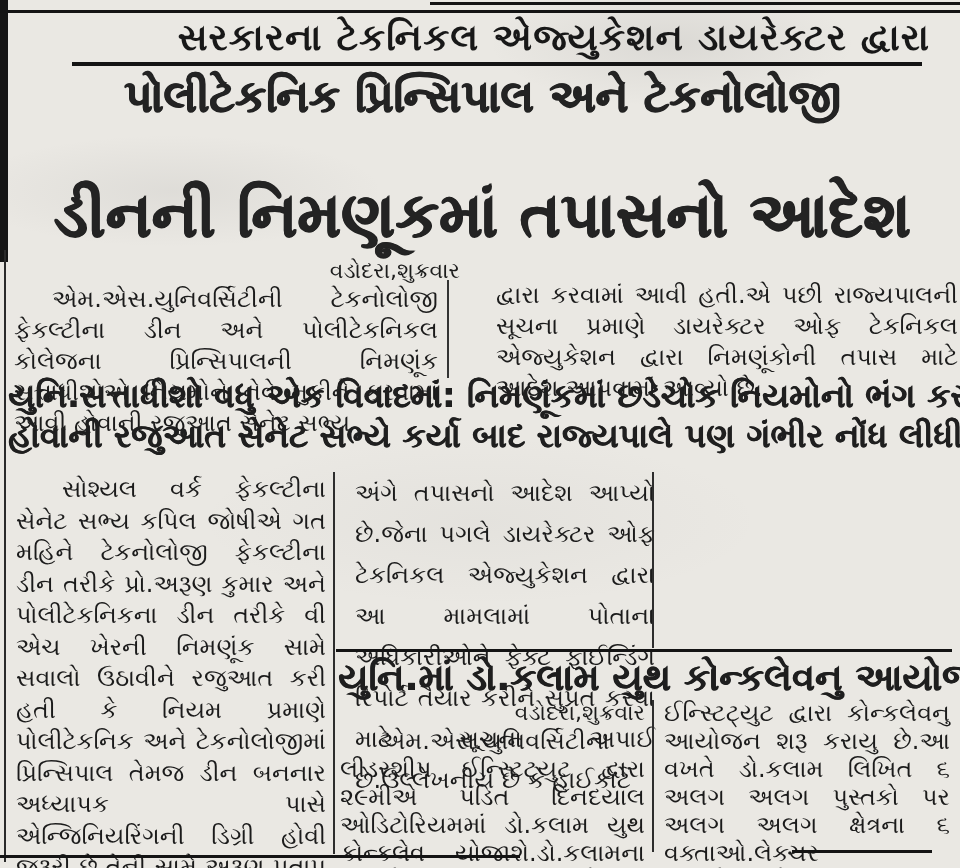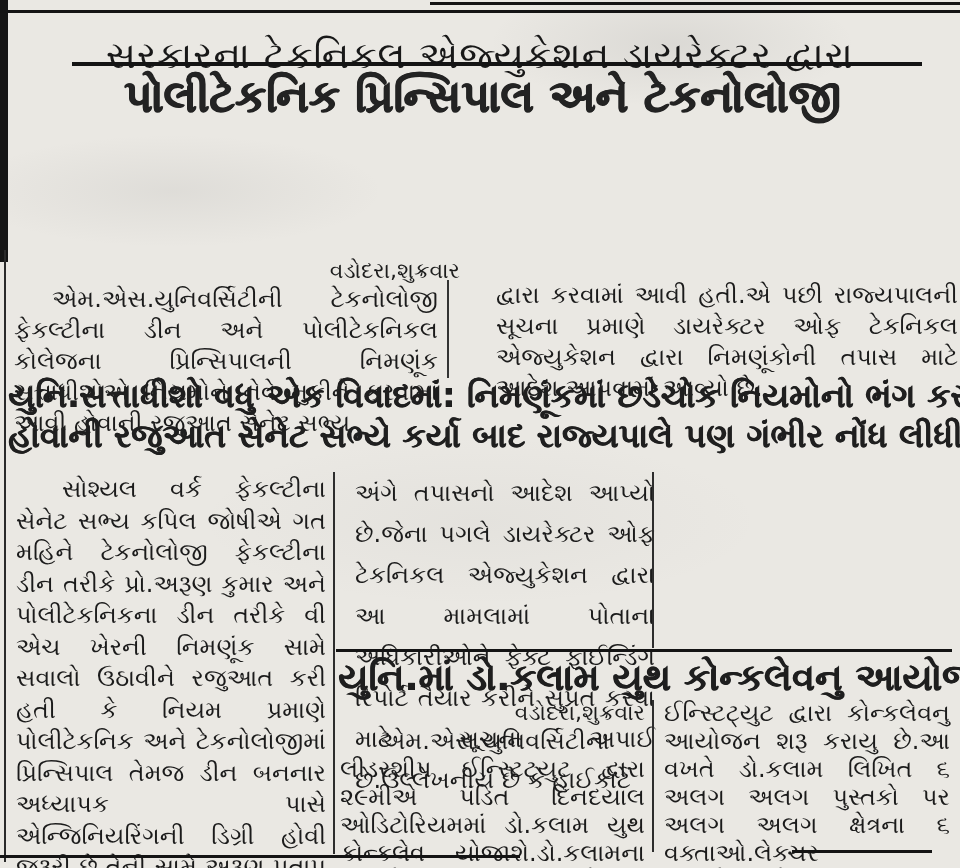--- a/index.html
+++ b/index.html
@@ -20,22 +20,22 @@
   .rule{background:#141414;}
 
   .edge-strip{left:0;top:0;width:8px;height:262px;background:#151515;}
   .border-left{left:4px;top:250px;width:2px;height:612px;background:#2a2a2a;}
 
   .top-line-a{left:430px;top:2px;width:530px;height:3px;}
   .top-line-b{left:0;top:10px;width:960px;height:3px;}
 
   .kicker{
     left:30px;top:16px;width:900px;height:48px;
-    font-size:37px;font-weight:normal;text-align:center;
-    letter-spacing:1px;white-space:nowrap;color:#181818;margin-top:18px;
+    font-size:37px;font-weight:bold;text-align:right;
+    letter-spacing:1px;white-space:nowrap;color:#181818;
   }
   .kicker-underline{left:72px;top:62px;width:850px;height:4px;}
 
   .headline{
     left:10px;width:944px;text-align:center;white-space:nowrap;
     font-weight:bold;color:#232323;
     text-shadow:1px 0 0 #232323, 0 1px 0 #232323;
   }
   .headline-1{top:70px;font-size:44px;}
   .headline-2{top:178px;font-size:62px;}
@@ -91,20 +91,21 @@
 
   <div class="abs edge-strip"></div>
   <div class="abs border-left"></div>
   <div class="abs rule top-line-a"></div>
   <div class="abs rule top-line-b"></div>
 
   <div class="abs kicker">સરકારના ટેકનિકલ એજ્યુકેશન ડાયરેક્ટર દ્વારા</div>
   <div class="abs rule kicker-underline"></div>
 
   <div class="abs headline headline-1">પોલીટેકનિક પ્રિન્સિપાલ અને ટેકનોલોજી</div>
+  <div class="abs headline headline-2">ડીનની નિમણૂકમાં તપાસનો આદેશ</div>
 
   <div class="abs dateline-1">વડોદરા,શુક્રવાર</div>
   <div class="abs body-text intro-left">એમ.એસ.યુનિવર્સિટીની ટેકનોલોજી ફેકલ્ટીના ડીન અને પોલીટેકનિકલ કોલેજના પ્રિન્સિપાલની નિમણૂંક સત્તાધીશોએ નિયમોને નેવે મુકીને કરવામાં આવી હોવાની રજુઆત સેનેટ સભ્ય</div>
   <div class="abs intro-divider"></div>
   <div class="abs body-text intro-right">દ્વારા કરવામાં આવી હતી.એ પછી રાજ્યપાલની સૂચના પ્રમાણે ડાયરેક્ટર ઓફ ટેકનિકલ એજ્યુકેશન દ્વારા નિમણૂંકોની તપાસ માટે આદેશ આપવામાં આવ્યો છે.</div>
 
   <div class="abs subhead subhead-1">યુનિ.સત્તાધીશો વધુ એક વિવાદમાં: નિમણૂંકમાં છડેચોક નિયમોનો ભંગ કરાયો</div>
   <div class="abs subhead subhead-2">હોવાની રજુઆત સેનેટ સભ્યે કર્યા બાદ રાજ્યપાલે પણ ગંભીર નોંધ લીધી</div>
 
   <div class="abs body-text col1">સોશ્યલ વર્ક ફેકલ્ટીના સેનેટ સભ્ય કપિલ જોષીએ ગત મહિને ટેકનોલોજી ફેકલ્ટીના ડીન તરીકે પ્રો.અરૂણ કુમાર અને પોલીટેકનિકના ડીન તરીકે વી એચ ખેરની નિમણૂંક સામે સવાલો ઉઠાવીને રજુઆત કરી હતી કે નિયમ પ્રમાણે પોલીટેકનિક અને ટેકનોલોજીમાં પ્રિન્સિપાલ તેમજ ડીન બનનાર અધ્યાપક પાસે એન્જિનિયરિંગની ડિગ્રી હોવી જરૂરી છે.તેની સામે અરૂણ પ્રતાપ તેમજ વી એચ ખેર પાસે બીએસસી તેમજ એમએસસીની ડિગ્રી છે. કપિલ જોષીનુ કહેવુ છે કે આ બાબતે મેં રાજ્યપાલને રજુઆત કરી હતી.એ પછી રાજ્યપાલે આ નિમણૂંકો</div>

